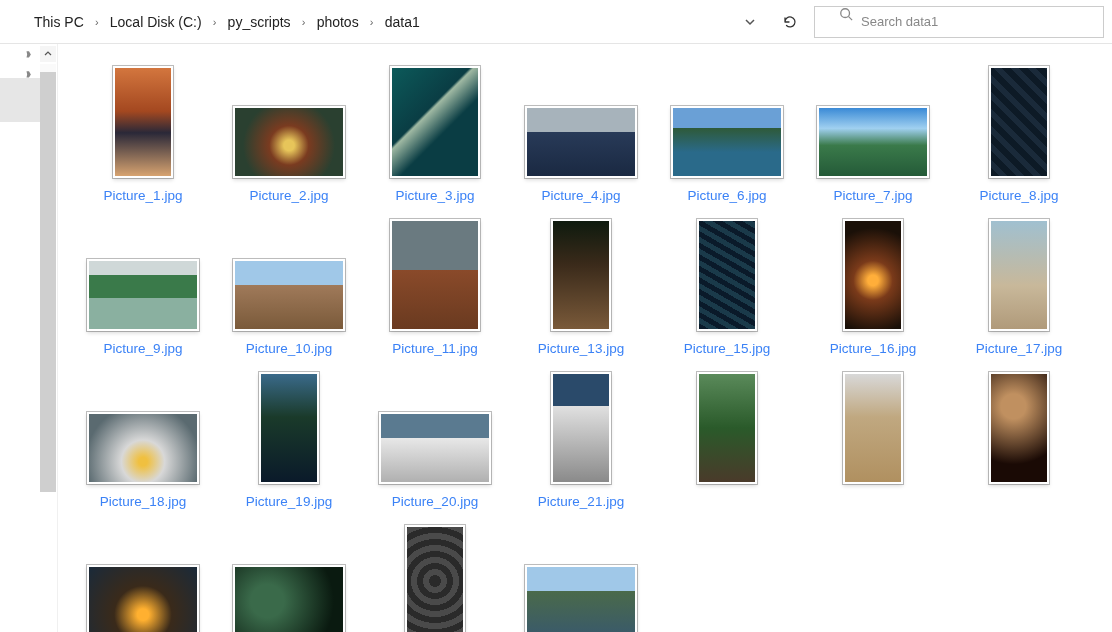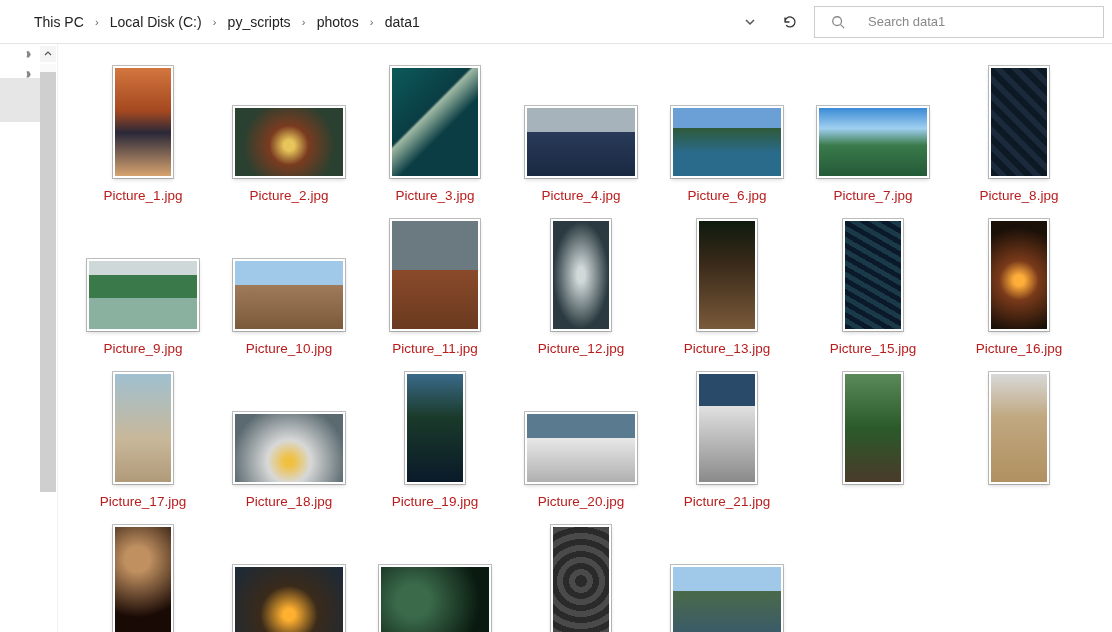--- a/index.html
+++ b/index.html
@@ -53,24 +53,22 @@
     justify-content: center;
     color: #444;
     border-radius: 2px;
   }
   .search-wrap {
     width: 290px;
     height: 32px;
     margin: 0 8px 0 4px;
     border: 1px solid #ccc;
     display: flex;
-    align-items: center;
-    padding: 0 16px;
+    padding: 0 24px;
     color: #888;
-    gap: 15px;
   }
   .search-wrap svg { margin-right: 8px; }
   .search-input {
     border: none;
     outline: none;
     flex: 1;
     font-size: 13px;
     color: #333;
     background: transparent;
   }
@@ -166,21 +164,21 @@
     justify-content: center;
     padding-bottom: 4px;
   }
   .thumb {
     box-shadow: 0 0 0 1px rgba(0,0,0,.25), 0 2px 4px rgba(0,0,0,.15);
     border: 2px solid #fff;
   }
   .fname {
     margin-top: 6px;
     font-size: 13.5px;
-    color: #b91c1c;
+    color: #3b82f6;
     text-align: center;
     white-space: nowrap;
   }
 
   
   .tp { width:60px; height:112px; } 
   .sp { width:90px; height:112px; } 
   .ls { width:112px; height:72px; }  
 
 </style>
@@ -302,26 +300,20 @@
           <div class="fname">Picture_10.jpg</div>
         </div>
         <div class="item">
           <div class="thumb-wrap">
             <div class="thumb sp" style="background: linear-gradient(rgb(106, 122, 128) 0%, rgb(106, 122, 128) 45%, rgb(138, 74, 42) 45%, rgb(106, 58, 32) 100%);"></div>
           </div>
           <div class="fname">Picture_11.jpg</div>
         </div>
         <div class="item">
           <div class="thumb-wrap">
-            <div class="thumb tp" style="background: radial-gradient(rgb(208, 216, 216) 10%, rgb(42, 58, 64) 70%);"></div>
-          </div>
-          <div class="fname">Picture_12.jpg</div>
-        </div>
-        <div class="item">
-          <div class="thumb-wrap">
             <div class="thumb tp" style="background: linear-gradient(rgb(14, 26, 14) 0%, rgb(58, 42, 26) 40%, rgb(122, 90, 58) 100%);"></div>
           </div>
           <div class="fname">Picture_13.jpg</div>
         </div>
         <div class="item">
           <div class="thumb-wrap">
             <div class="thumb tp" style="background: repeating-linear-gradient(30deg, rgb(10, 26, 42), rgb(10, 26, 42) 5px, rgb(26, 58, 74) 5px, rgb(26, 58, 74) 10px);"></div>
           </div>
           <div class="fname">Picture_15.jpg</div>
         </div>

